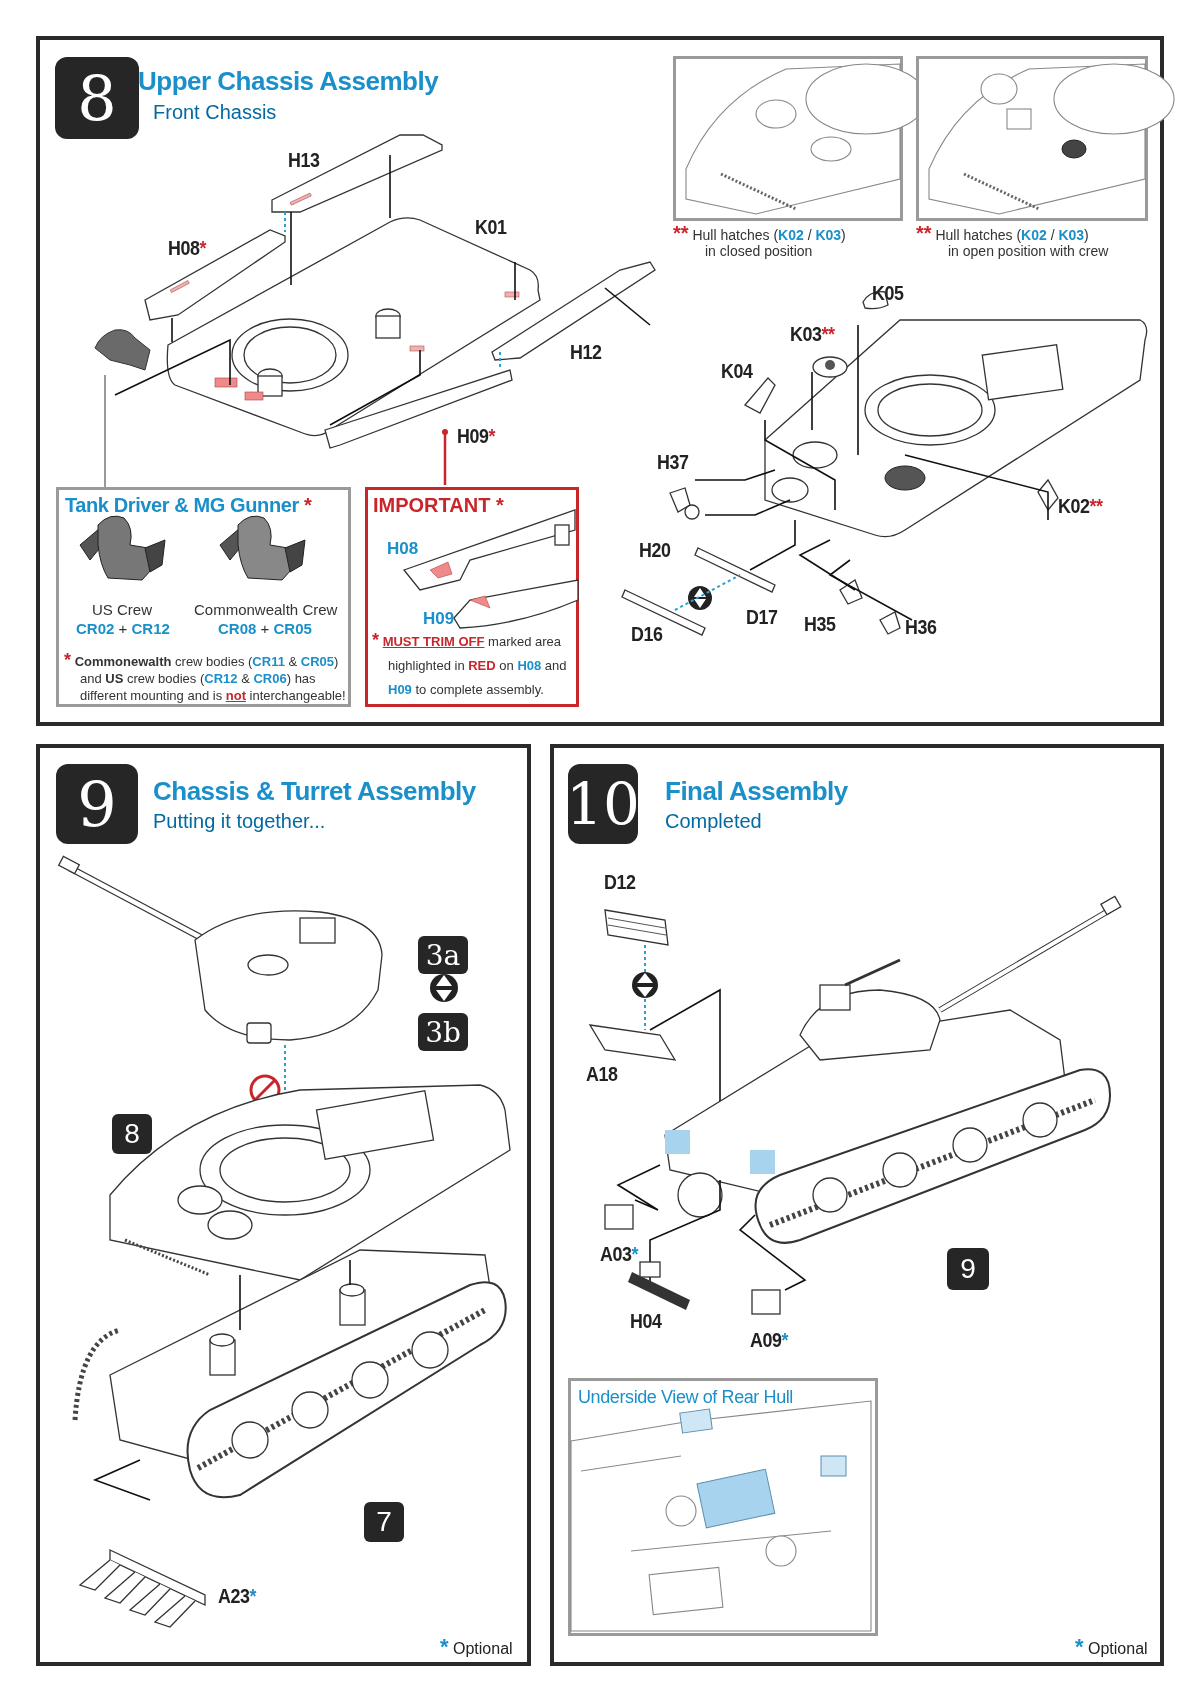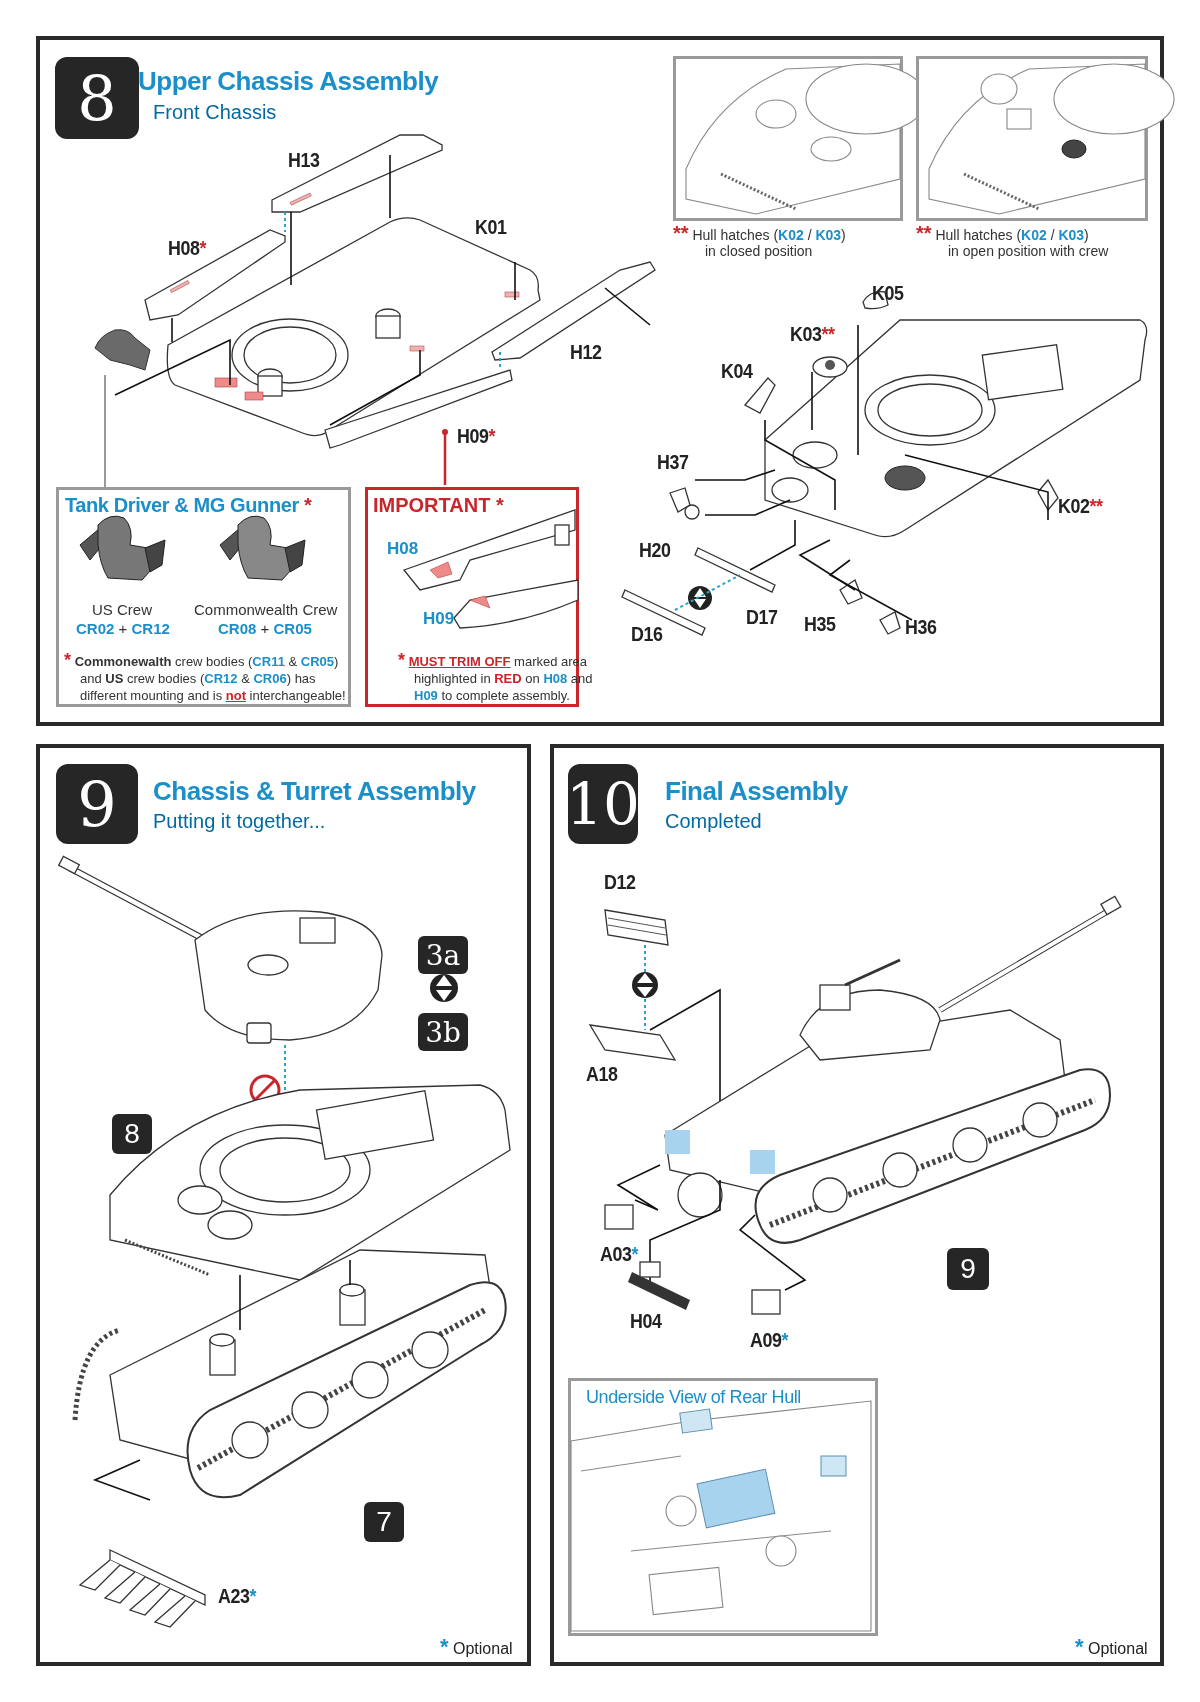--- a/index.html
+++ b/index.html
@@ -192,21 +192,21 @@
 </div>
 <svg style="left:0;top:0;" width="600" height="720">
   <polygon class="art" points="404,570 575,510 575,530 470,560 460,580 420,590"></polygon>
   <polygon points="430,570 448,562 452,574 438,578" fill="#f08a8a" stroke="#a44" stroke-width="0.6"></polygon>
   <rect class="art" x="555" y="525" width="14" height="20"></rect>
   <path class="art" d="M454,618 L470,600 L578,580 L578,600 Q520,625 460,628 Z"></path>
   <polygon points="470,600 485,596 490,608" fill="#f08a8a" stroke="#a44" stroke-width="0.6"></polygon>
 </svg>
 <div class="note" style="left:387px;top:541px;font-size:17px;font-weight:bold;color:#1a8fc9;">H08</div>
 <div class="note" style="left:423px;top:611px;font-size:17px;font-weight:bold;color:#1a8fc9;">H09</div>
-<div class="note" style="left:372px;top:652px;font-size:13px;line-height:17px;margin-left:26px;">
+<div class="note" style="left:372px;top:628px;font-size:13px;line-height:24px;">
   <span class="star" style="font-size:18px;font-weight:bold;">*</span>
   <u class="red">MUST TRIM OFF</u><span> marked area</span><br>
   <span style="padding-left:16px;">highlighted in </span><span class="red">RED</span><span> on </span><span class="blue">H08</span><span> and</span><br>
   <span style="padding-left:16px;" class="blue">H09</span><span> to complete assembly.</span>
 </div>
 
 <div class="panel" style="left:36px;top:744px;width:495px;height:922px;"></div>
 <div class="stepnum" style="left:56px;top:764px;width:82px;height:80px;font-size:62px;">
   <span>9</span>
 </div>
@@ -346,21 +346,21 @@
 <div class="lbl" style="left:586px;top:1062px;">A18</div>
 <div class="lbl" style="left:600px;top:1242px;"><span>A03</span><span class="bstar">*</span></div>
 <div class="lbl" style="left:630px;top:1309px;">H04</div>
 <div class="lbl" style="left:750px;top:1328px;"><span>A09</span><span class="bstar">*</span></div>
 <div class="smallbadge" style="left:947px;top:1248px;width:42px;height:42px;">
     <span>9</span>
   </div>
 <span style="position:absolute;left:632px;top:972px;width:26px;height:26px;"></span>
 
 <div class="sub-box" style="left:568px;top:1378px;width:310px;height:258px;"></div>
-<div style="position:absolute;left:578px;top:1387px;font-size:18px;color:#1a8fc9;white-space:nowrap;letter-spacing:-0.4px;margin-left:8px;">Underside View of Rear Hull</div>
+<div style="position:absolute;left:578px;top:1387px;font-size:18px;color:#1a8fc9;white-space:nowrap;letter-spacing:-0.4px;">Underside View of Rear Hull</div>
 <svg style="left:571px;top:1381px;" width="304" height="252">
   <path class="artlight" d="M0,60 L120,40 L300,20 L300,250 L0,250 Z"></path>
   <rect x="130" y="95" width="70" height="45" fill="#a7d3ef" stroke="#5a8fb0" stroke-width="1" transform="rotate(-12 165 118)"></rect>
   <rect x="110" y="30" width="30" height="20" fill="#cfe6f5" stroke="#5a8fb0" transform="rotate(-8 125 40)"></rect>
   <rect x="250" y="75" width="25" height="20" fill="#cfe6f5" stroke="#5a8fb0"></rect>
   <line x1="10" y1="90" x2="110" y2="75" stroke="#888"></line>
   <line x1="60" y1="170" x2="260" y2="150" stroke="#888"></line>
   <circle class="artlight" cx="110" cy="130" r="15"></circle>
   <circle class="artlight" cx="210" cy="170" r="15"></circle>
   <rect class="artlight" x="80" y="190" width="70" height="40" transform="rotate(-6 115 210)"></rect>

